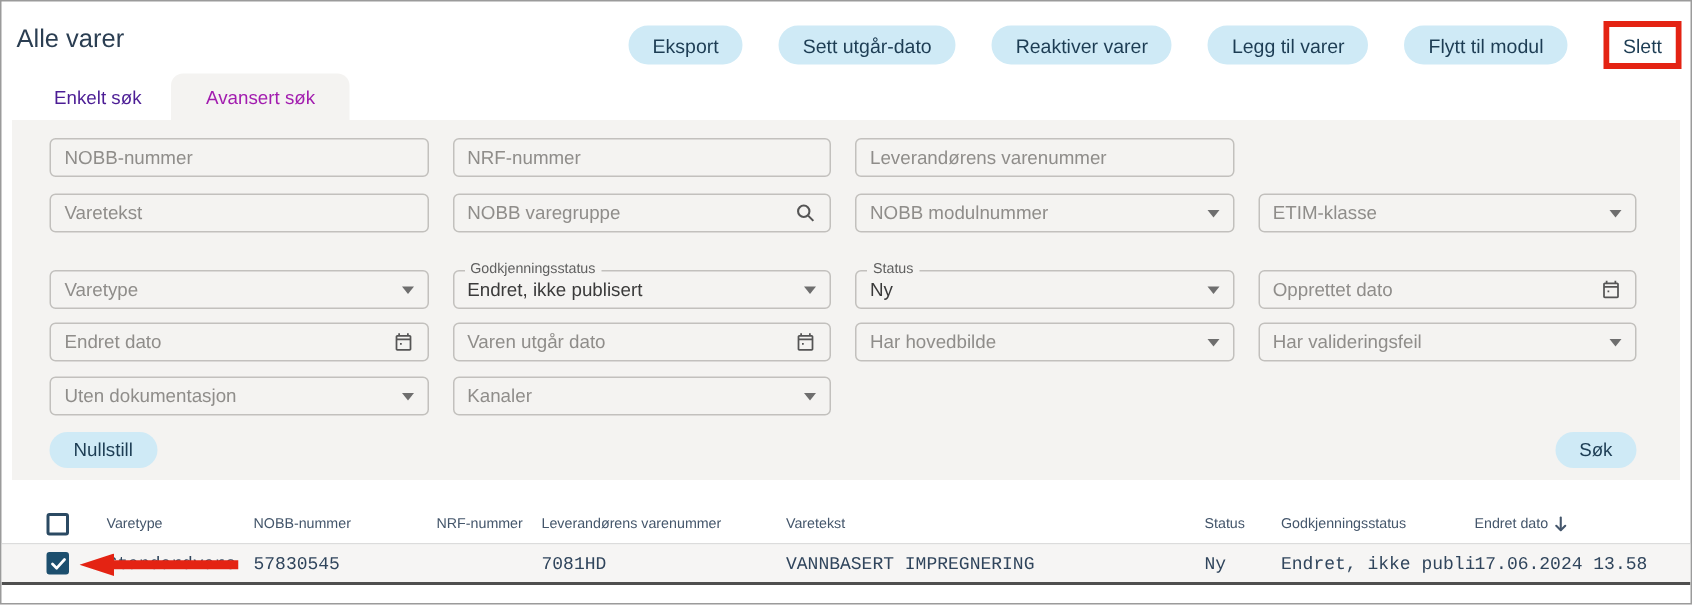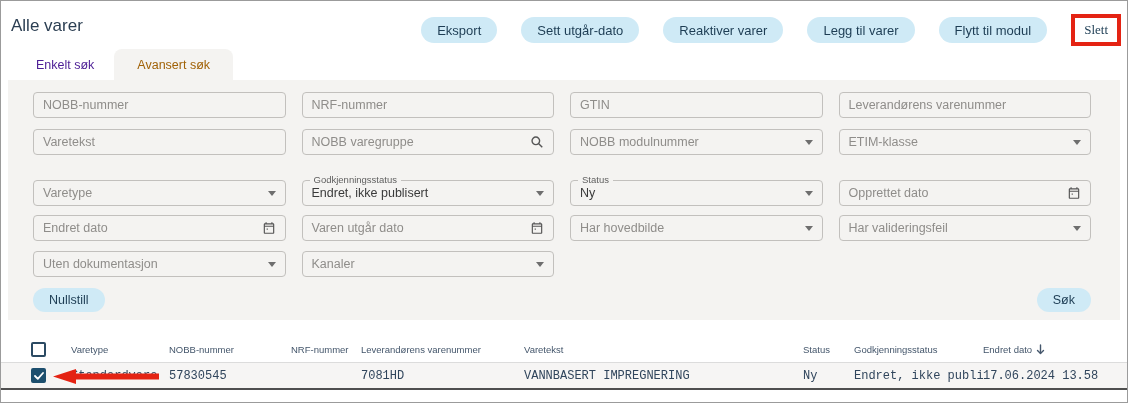--- a/index.html
+++ b/index.html
@@ -19,28 +19,28 @@
   }
   .page-title { font-size:17px; font-weight:500; color:#2b3e52; align-self:flex-start; margin-top:5px; }
   .actions { display:flex; align-items:center; gap:24px; }
   .pill {
     background:#cfeaf6; color:#1d3d54; border:none; border-radius:14px;
     height:26px; padding:0 16px; font-size:13px; font-family:inherit;
     display:flex; align-items:center; white-space:nowrap; cursor:pointer;
   }
   .slett-box { border:4px solid #e42313; display:flex; }
   .slett-btn {
-    background:#ffffff; color:#1d3d54; border:none; font-family:Liberation Serif, serif;
+    background:#ffffff; color:#1d3d54; border:none; font-family:Liberation Sans, sans-serif;
     height:24px; padding:0 9px; font-size:13px; display:flex; align-items:center; cursor:pointer;
   }
   
   .tabbar { display:flex; height:31px; padding-left:15px; }
   .tab { display:flex; align-items:center; padding:0 20px; font-size:12.5px; cursor:pointer; }
   .tab.inactive { color:#4c1d95; }
-  .tab.active { background:#f4f3f1; color:#a16207; border-radius:8px 8px 0 0; padding:12px 23px; }
+  .tab.active { background:#f4f3f1; color:#a21caf; border-radius:8px 8px 0 0; padding:12px 23px; }
   
   .panel {
     margin:0 7px; background:#f4f3f1; height:240px;
     padding:12px 29px 8px 25px;
   }
   .frow { display:grid; grid-template-columns:repeat(4, 1fr); column-gap:16px; }
   .frow.r2 { margin-top:11px; }
   .frow.r3 { margin-top:25px; }
   .frow.r4 { margin-top:9px; }
   .frow.r5 { margin-top:10px; }
@@ -105,23 +105,20 @@
 </div>
 
 <div class="panel">
 
   <div class="frow r1">
     <div class="field">
       <span>NOBB-nummer</span>
     </div>
     <div class="field">
       <span>NRF-nummer</span>
-    </div>
-    <div class="field">
-      <span>GTIN</span>
     </div>
     <div class="field">
       <span>Leverandørens varenummer</span>
     </div>
   </div>
 
   <div class="frow r2">
     <div class="field">
       <span>Varetekst</span>
     </div>

